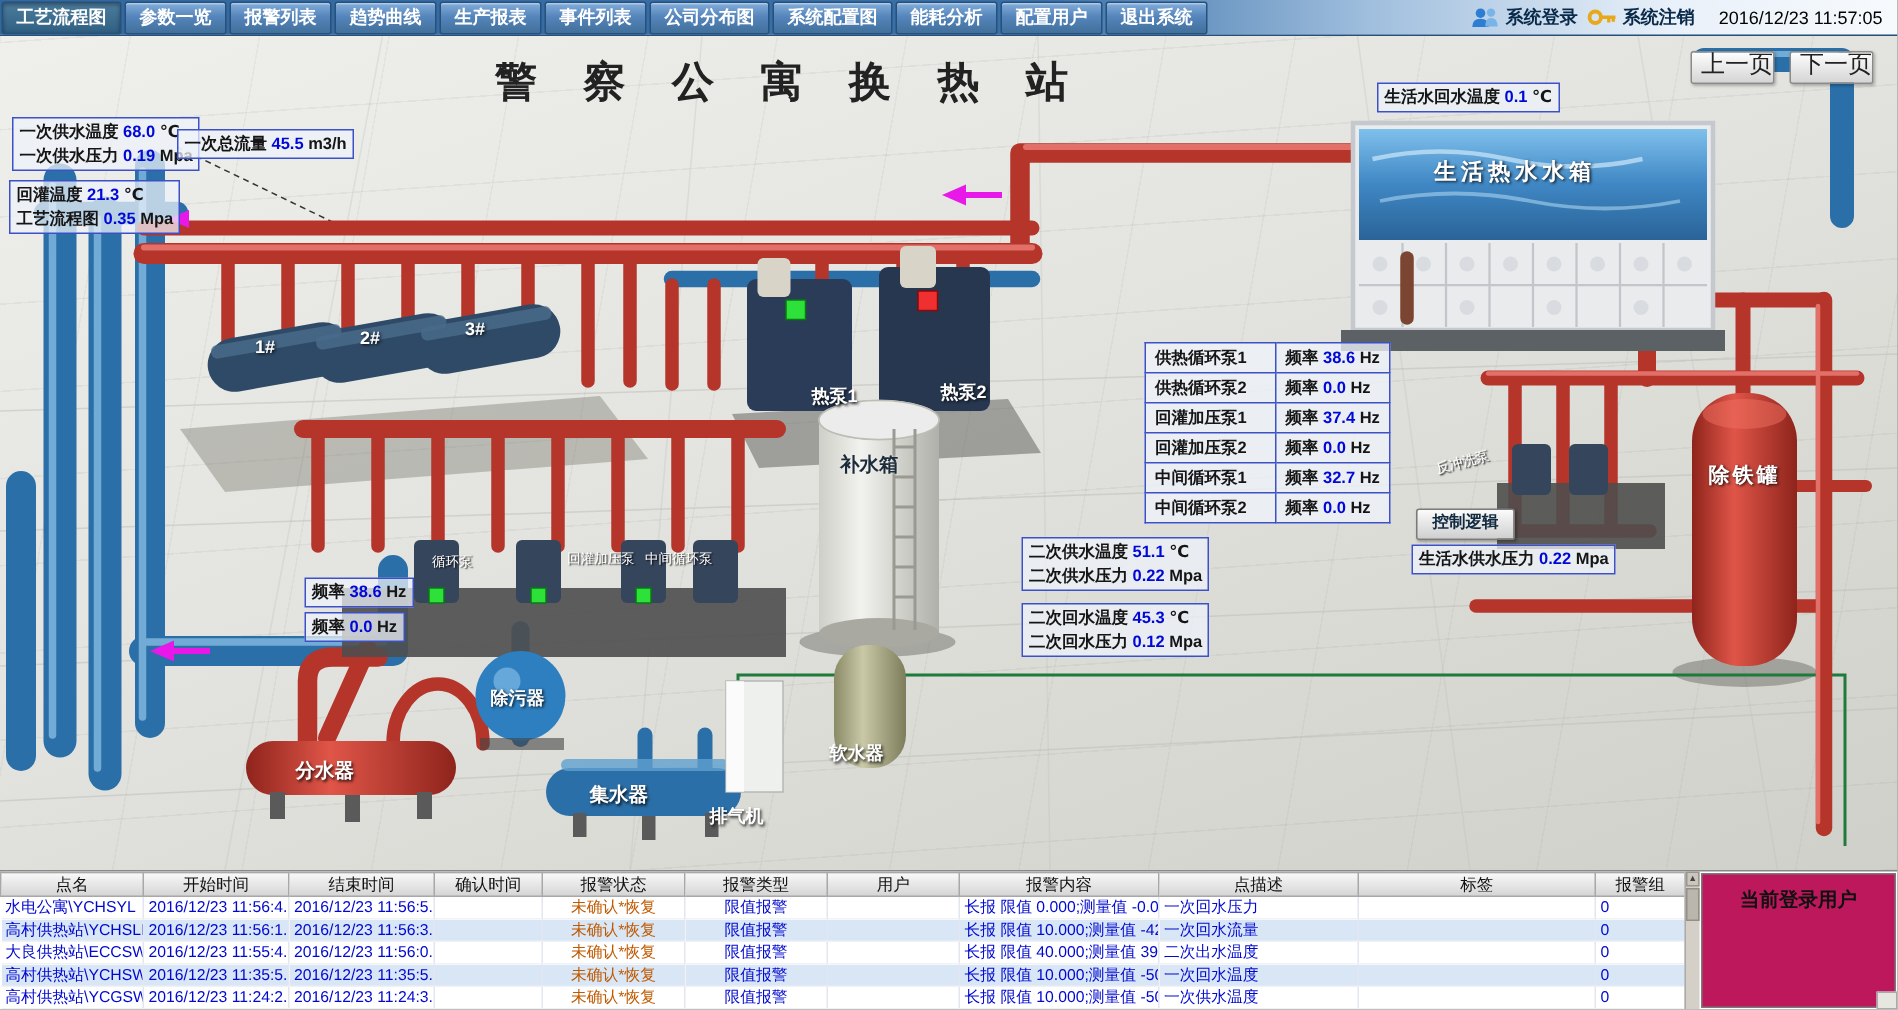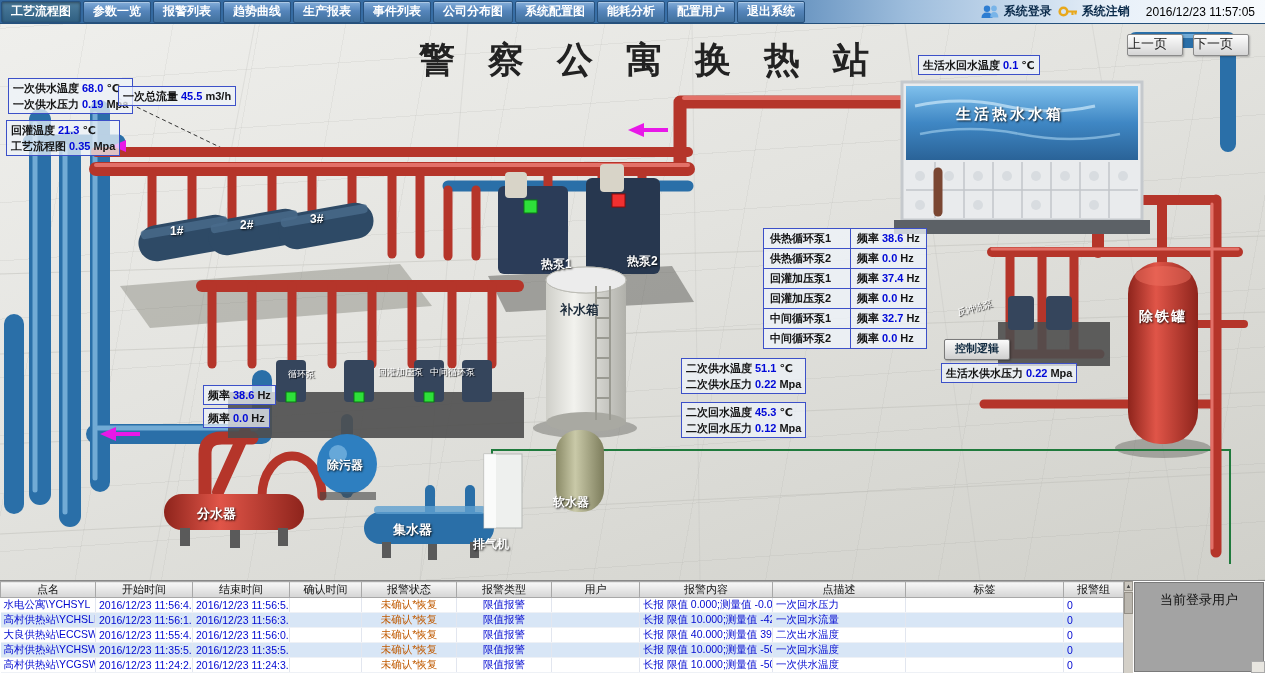--- a/index.html
+++ b/index.html
@@ -20,25 +20,25 @@
   .nav-link{display:flex;align-items:center;gap:4px;font-size:12px;font-weight:bold;color:#0a2a4a;cursor:pointer;}
   .datetime{font-size:12px;font-weight:normal;color:#000;margin-left:10px;white-space:nowrap;}
 
   
   .main{position:absolute;left:0;top:24px;width:1265px;height:556px;overflow:hidden;
     background:
       repeating-linear-gradient(100deg, rgba(150,150,145,.10) 0 1px, transparent 1px 85px),
       repeating-linear-gradient(-4deg, rgba(150,150,145,.12) 0 1px, transparent 1px 58px),
       linear-gradient(160deg,#efefec 0%,#e3e3df 45%,#d0d0ca 100%);}
   .scene-svg{position:absolute;left:0;top:0;z-index:1;}
-  .scene-title{position:absolute;z-index:4;top:12px;left:330px;width:640px;text-align:center;
-    font-family:"Liberation Serif","DejaVu Serif",serif;font-size:36px;font-weight:bold;color:#222;
+  .scene-title{position:absolute;z-index:4;top:12px;left:330px;width:640px;
+    font-family:"Liberation Serif","DejaVu Serif",serif;font-size:28px;font-weight:bold;color:#222;
     letter-spacing:12px;white-space:nowrap;}
   .pager{position:absolute;z-index:6;top:10px;right:16px;display:flex;gap:10px;}
-  .pager-btn{width:54px;height:20px;font-size:13px;color:#222;text-align:left;line-height:18px;
+  .pager-btn{width:54px;height:20px;font-size:16px;color:#222;text-align:right;line-height:18px;
     background:linear-gradient(180deg,#fdfdfd,#d5d5d5);border:1px solid #8a8a8a;border-radius:2px;
     box-shadow:1px 1px 2px rgba(0,0,0,.25);cursor:pointer;}
 
   
   .mbox{position:absolute;z-index:5;border:1px solid #3c50c8;background:rgba(238,243,250,.74);
     padding:1px 4px;font-size:11px;font-weight:bold;line-height:16px;white-space:nowrap;}
   .ml{color:#151515;}
   .mv{color:#0008d8;margin:0 3px;}
   .mu{color:#151515;}
 
@@ -71,22 +71,22 @@
   .alarm td{height:12px;padding:0 3px;color:#0008d0;white-space:nowrap;overflow:hidden;
     border-right:1px solid #e2e6ef;border-bottom:1px solid #eef1f6;font-size:10.5px;}
   .alarm tr.alt{background:#d8e6f6;}
   .alarm td.c4{color:#c05a00;text-align:center;}
   .alarm td.c5{text-align:center;}
   .vscroll{width:10px;background:#d4d0c8;border-left:1px solid #aaa;position:relative;box-sizing:border-box;}
   .sb-btn{height:10px;background:#cac6be;border:1px solid #9a968e;font-size:6px;line-height:8px;
     text-align:center;color:#444;box-sizing:border-box;cursor:pointer;}
   .sb-thumb{position:absolute;top:11px;left:0;width:100%;height:22px;background:#bab6ae;
     border:1px solid #948f86;box-sizing:border-box;cursor:pointer;}
-  .user-panel{flex:1;border:1px solid #7a7a7a;background:#a3a3a3;margin:1px;text-align:center;
-    font-size:13px;font-weight:normal;color:#111;padding-top:8px;box-sizing:border-box;}
+  .user-panel{flex:1;border:1px solid #7a7a7a;background:#be185d;margin:1px;text-align:center;
+    font-size:13px;font-weight:bold;color:#111;padding-top:8px;box-sizing:border-box;}
   .corner{position:absolute;right:0;bottom:0;width:14px;height:12px;background:#e8e6e0;border:1px solid #aaa;
     box-sizing:border-box;z-index:9;}
 </style>
 </head>
 <body>
 
 <div class="app">
 
   <div class="topbar">
     <div class="tabs">

